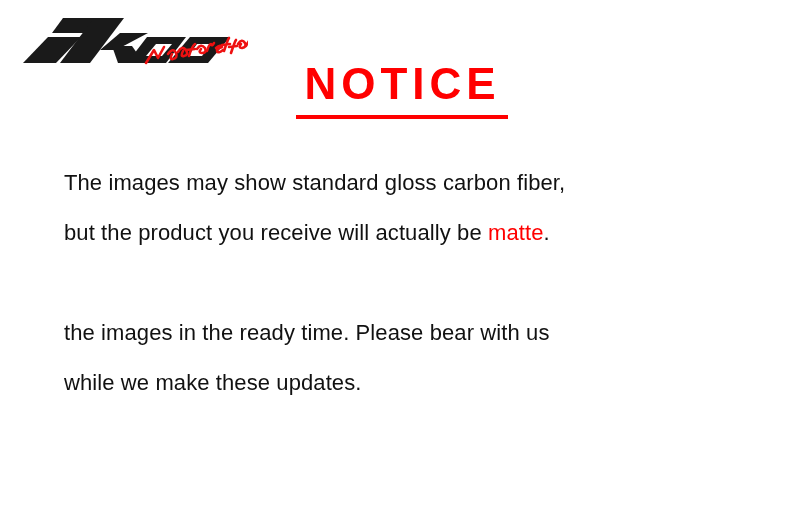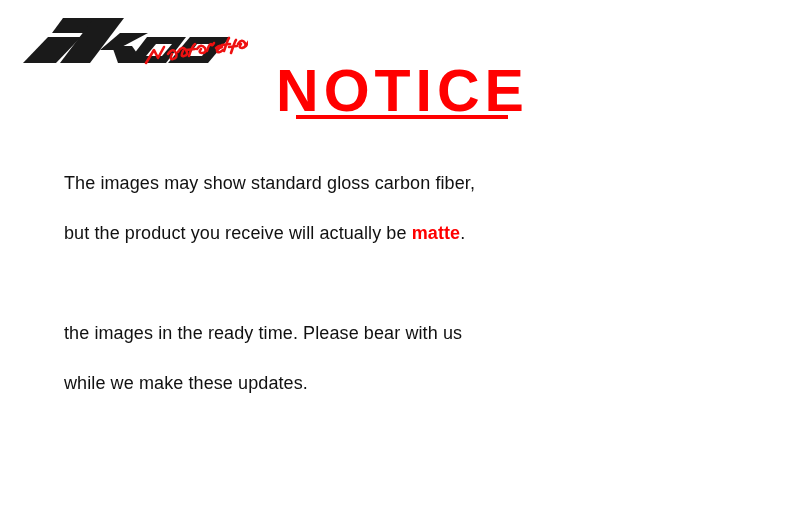--- a/index.html
+++ b/index.html
@@ -41,21 +41,21 @@
   #notice-heading-wrap {
     position: absolute;
     left: 0;
     top: 62px;
     width: 800px;
     text-align: center;
   }
   #notice-heading {
     display: inline-block;
     font-family: "Liberation Sans", sans-serif;
-    font-size: 59px;
+    font-size: 44px;
     font-weight: bold;
     letter-spacing: 5px;
     line-height: 1.0;
     color: #ff0000;
     padding: 0 0 0 5px;
   }
   #notice-underline {
     position: absolute;
     left: 296px;
     top: 115px;
@@ -66,33 +66,33 @@
 
   
   #notice-body {
     position: absolute;
     left: 64px;
     top: 158px;
     width: 700px;
   }
   .notice-paragraph {
     font-family: "Liberation Sans", sans-serif;
-    font-size: 18px;
+    font-size: 22px;
     font-weight: normal;
     line-height: 50px;
     color: #111111;
     letter-spacing: 0.1px;
     white-space: nowrap;
   }
   #paragraph-two {
     margin-top: 50px;
   }
   .emphasis-red {
     color: #ff0000;
-    font-weight: bold;
+    font-weight: normal;
   }
 </style>
 </head>
 <body>
 
 <div id="notice-card">
 
   <div id="brand-logo">
     <svg width="240" height="62" viewBox="0 0 240 62" xmlns="http://www.w3.org/2000/svg">
       <g fill="#1a1a1a">

